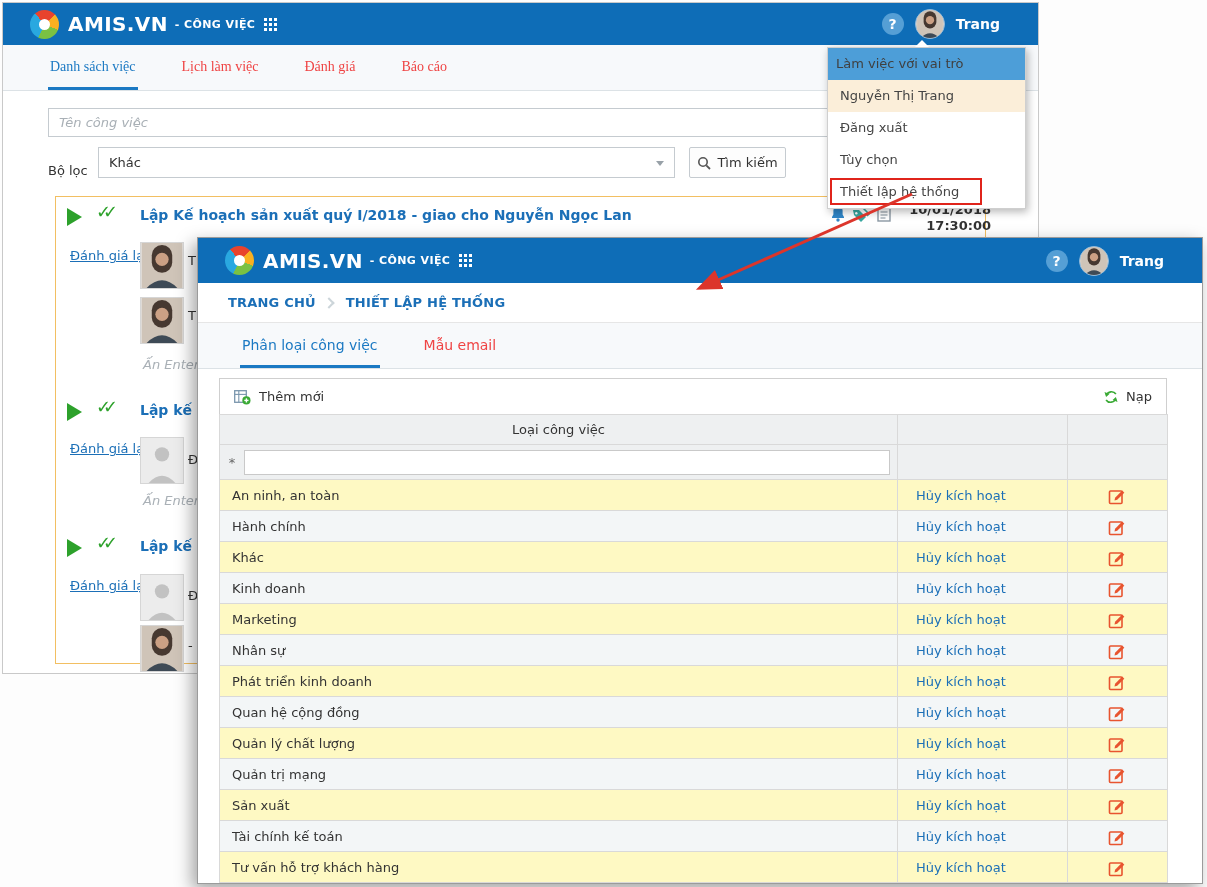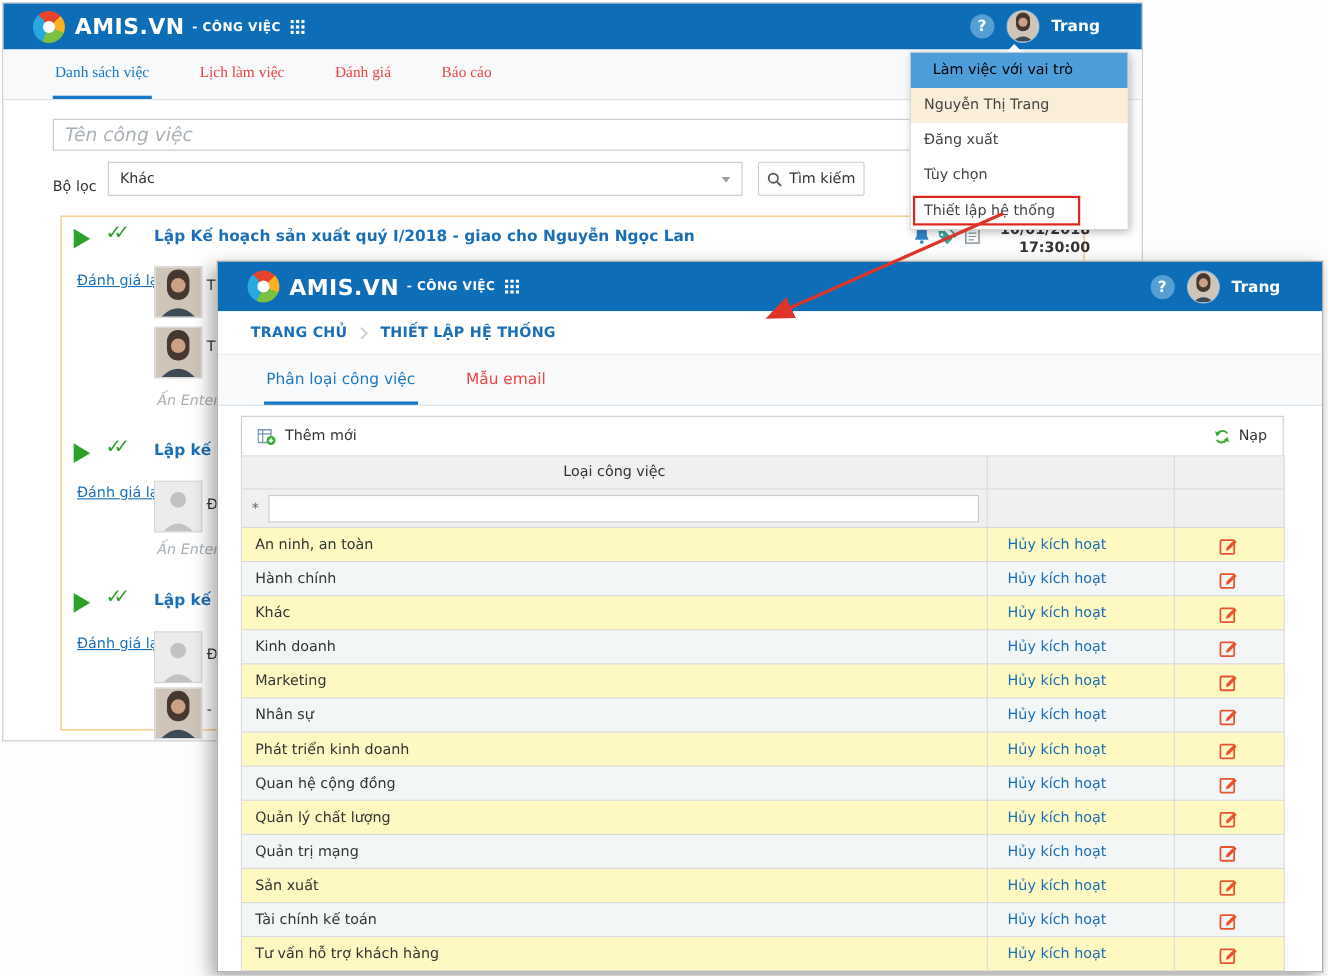--- a/index.html
+++ b/index.html
@@ -39,21 +39,21 @@
   .tabbar { position:absolute; left:0; right:0; background:#f7f9fb; border-bottom:1px solid #dce2e6;
             display:flex; padding-left:45px; }
   .bg-window .tabbar { top:42px; height:46px;font-family:Liberation Serif, serif; }
   .fg-window .tabbar { top:85px; height:46px; padding-left:42px; }
   .tab { font-size:14px; color:#ef4444; padding:14px 2px 0 2px; margin-right:42px; height:100%;
          border-bottom:3px solid transparent; cursor:pointer; white-space:nowrap; }
   .tab.active { color:#1b79c3; border-bottom-color:#1b79c3; }
 
   
   .task-search { position:absolute; left:45px; top:105px; width:938px; height:29px;
-                 border:1px solid #c5cbd0; font-family:inherit; font-size:17px; padding:0 10px; color:#333; }
+                 border:1px solid #c5cbd0; font-family:inherit; font-size:13px; padding:0 10px; color:#333; }
   .task-search::placeholder { color:#a9b0b6; font-style:italic; }
   .filter-row { position:absolute; left:45px; top:144px; height:31px; display:flex; align-items:flex-end; }
   .filter-label { font-size:13px; color:#333; width:50px; }
   .filter-select { position:relative; width:577px; height:31px; border:1px solid #c5cbd0; background:#fff;
                    font-size:13px; color:#333; display:flex; align-items:center; padding-left:10px; cursor:pointer; }
   .select-caret { position:absolute; right:10px; top:13px; width:0; height:0;
                   border-left:4px solid transparent; border-right:4px solid transparent; border-top:5px solid #98a1a8; }
   .search-btn { margin-left:14px; width:97px; height:31px; border:1px solid #c5cbd0; background:#fdfdfd;
                 border-radius:2px; font-size:13px; color:#333; display:flex; align-items:center;
                 justify-content:center; gap:6px; cursor:pointer; font-family:inherit; }
@@ -71,21 +71,21 @@
   .frag { font-size:13px; color:#333; }
   .comment-ph { font-size:13px; font-style:italic; color:#a9b0b6; white-space:nowrap; }
   .due-block { text-align:right; font-size:13px; font-weight:bold; color:#333; line-height:16px; }
   .task-status-icons { display:flex; gap:6px; align-items:center; }
 
   
   .menu-caret { position:absolute; left:915px; top:40px; width:0; height:0; z-index:21;
                 border-left:7px solid transparent; border-right:7px solid transparent; border-bottom:7px solid #fff; }
   .user-menu { position:absolute; left:827px; top:47px; width:199px; background:#fff;
                border:1px solid #cfcfcf; box-shadow:2px 3px 8px rgba(0,0,0,.28); z-index:20; font-size:13px; }
-  .menu-header { height:32px; line-height:32px; padding-left:20px; background:#4d9ed8; color:#000000; }
+  .menu-header { height:32px; line-height:32px; padding-left:8px; background:#4d9ed8; color:#404040; }
   .menu-item { height:32px; line-height:32px; padding-left:12px; color:#444; position:relative;
                cursor:pointer; background:#fff; }
   .menu-item.highlighted { background:#fbeed9; }
   .red-outline { position:absolute; left:2px; top:2px; width:152px; height:27px;
                  border:2px solid #e0241b; pointer-events:none; }
 
   
   .breadcrumb { position:absolute; top:45px; left:0; right:0; height:40px; background:#fff;
                 border-bottom:1px solid #e6e6e6; display:flex; align-items:center; padding-left:30px; }
   .crumb { color:#1b6fb7; font-size:13px; font-weight:bold; letter-spacing:.2px; cursor:pointer; }

